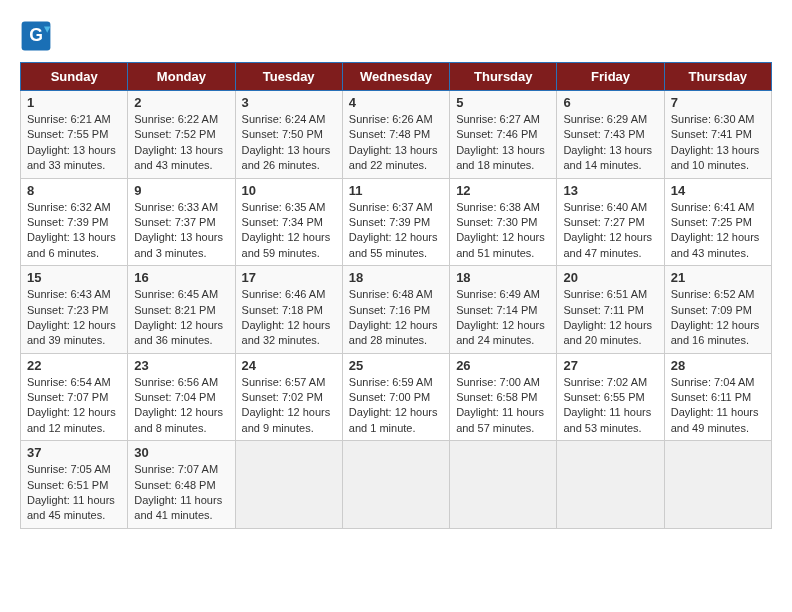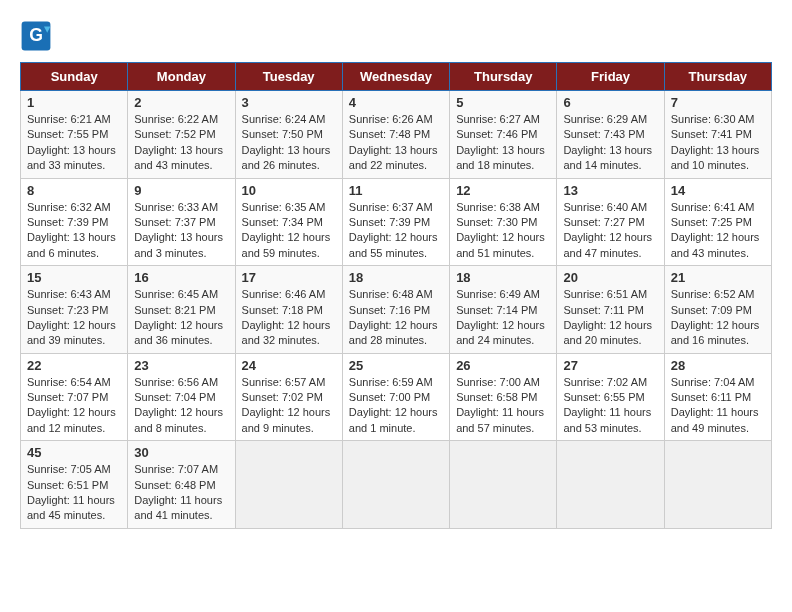--- a/index.html
+++ b/index.html
@@ -341,21 +341,21 @@
           <span class="day-num">28</span>
           <div class="day-info">
             <span>Sunrise: 7:04 AM</span><br>
             <span>Sunset: 6:11 PM</span><br>
             <span>Daylight: 11 hours and 49 minutes.</span>
           </div>
         </td>
       </tr>
       <tr>
         <td>
-          <span class="day-num">45</span>
+          <span class="day-num">37</span>
           <div class="day-info">
             <span>Sunrise: 7:05 AM</span><br>
             <span>Sunset: 6:51 PM</span><br>
             <span>Daylight: 11 hours and 45 minutes.</span>
           </div>
         </td>
         <td>
           <span class="day-num">30</span>
           <div class="day-info">
             <span>Sunrise: 7:07 AM</span><br>

